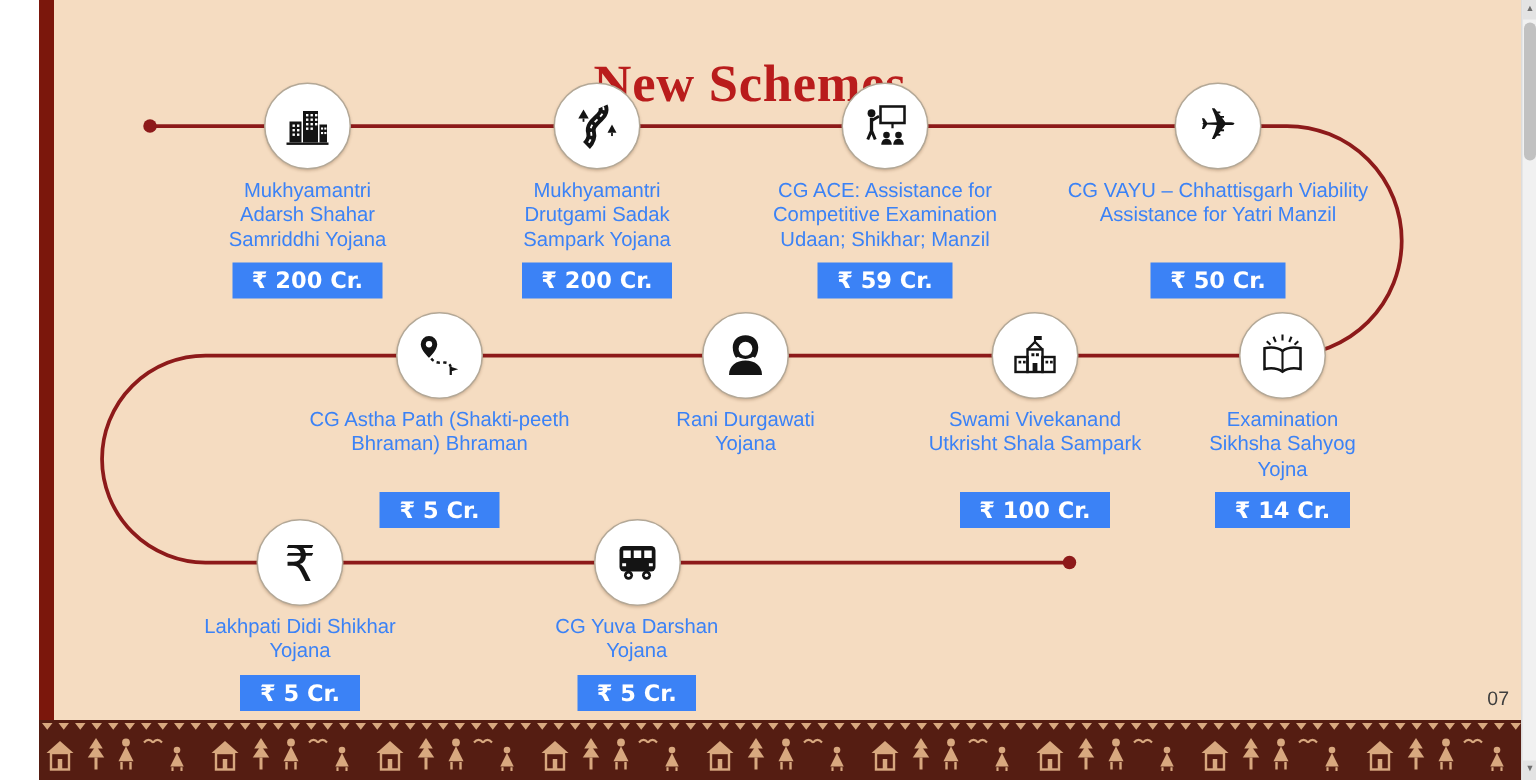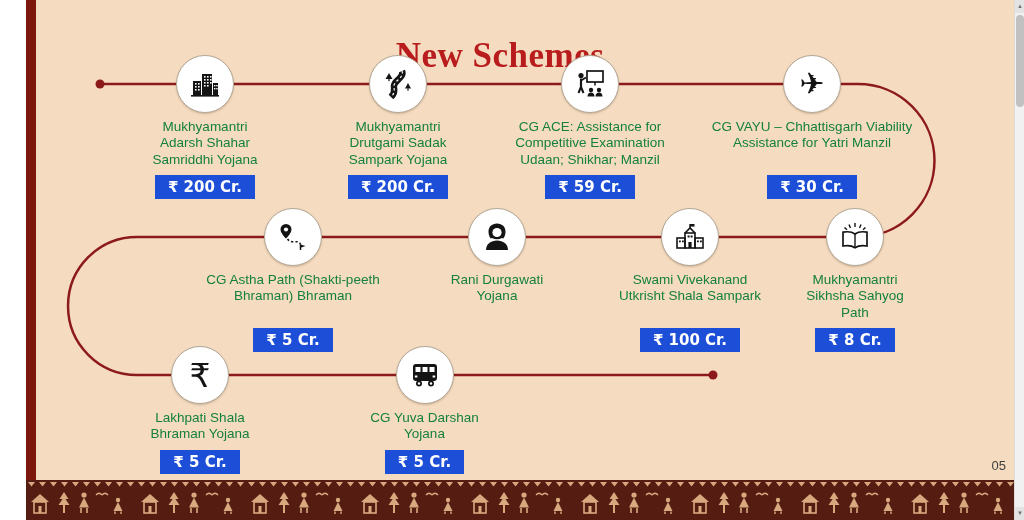--- a/index.html
+++ b/index.html
@@ -17,23 +17,23 @@
 
   .scheme { position:absolute; text-align:center; }
   .icon-circle { width:58px; height:58px; border-radius:50%; background:#ffffff;
                  border:1px solid #b3a897; box-shadow:0 1px 2px rgba(90,50,20,.25);
                  margin:0 auto; display:flex; align-items:center; justify-content:center;
                  position:relative; z-index:2; }
   .glyph { font-family:"DejaVu Sans",sans-serif; color:#141414; line-height:1; }
   .glyph.plane { font-size:30px; }
   .glyph.rupee { font-size:33px; }
   .scheme .name { margin-top:6px; min-height:50px; font-size:13.5px; line-height:1.22;
-                  color:#15803d; }
+                  color:#3b82f6; }
   .row3 .name { min-height:34px; }
-  .badge { display:inline-block; margin-top:6px; background:#1d4ed8; color:#ffffff;
+  .badge { display:inline-block; margin-top:6px; background:#3b82f6; color:#ffffff;
            font-weight:bold; font-size:15px; padding:3px 13px;
            font-family:"DejaVu Sans",sans-serif; }
 
   
   .item-1  { left:140px; top:55px;  width:130px; }
   .item-2  { left:333px; top:55px;  width:130px; }
   .item-3  { left:500px; top:55px;  width:180px; }
   .item-4  { left:707px; top:55px;  width:210px; }
   .item-5  { left:203px; top:208px; width:180px; }
   .item-6  { left:437px; top:208px; width:120px; }
@@ -137,21 +137,21 @@
     </div>
     <div class="name">CG ACE: Assistance for Competitive Examination Udaan; Shikhar; Manzil</div>
     <div class="badge">₹ 59 Cr.</div>
   </div>
 
   <div class="scheme item-4 row1">
     <div class="icon-circle">
       <span class="glyph plane">✈</span>
     </div>
     <div class="name">CG VAYU – Chhattisgarh Viability Assistance for Yatri Manzil</div>
-    <div class="badge">₹ 30 Cr.</div>
+    <div class="badge">₹ 50 Cr.</div>
   </div>
 
   <div class="scheme item-5 row2">
     <div class="icon-circle">
       <svg viewBox="0 0 32 32" width="32" height="32">
         <path d="M9 3 a5.5 5.5 0 0 1 5.5 5.5 C14.5 12.5 9 17.5 9 17.5 S3.5 12.5 3.5 8.5 A5.5 5.5 0 0 1 9 3 z" fill="#141414"></path>
         <circle cx="9" cy="8.5" r="2.1" fill="#ffffff"></circle>
         <path d="M10.5 18 C15 24 21.5 17.5 23.5 23.5" stroke="#141414" stroke-width="1.6" stroke-dasharray="2.2 2.2" fill="none"></path>
         <path d="M23.5 23.5 v5.5" stroke="#141414" stroke-width="1.5"></path>
         <path d="M23.5 23.5 l5 1.6 -5 1.6 z" fill="#141414"></path>
@@ -201,29 +201,29 @@
         <line x1="16" y1="13" x2="16" y2="26.5" stroke="#141414" stroke-width="1.4"></line>
         <g stroke="#141414" stroke-width="1.4">
           <line x1="16" y1="2" x2="16" y2="6"></line>
           <line x1="10" y1="3.5" x2="11.5" y2="7"></line>
           <line x1="22" y1="3.5" x2="20.5" y2="7"></line>
           <line x1="5.5" y1="6.5" x2="8" y2="8.8"></line>
           <line x1="26.5" y1="6.5" x2="24" y2="8.8"></line>
         </g>
       </svg>
     </div>
-    <div class="name">Mukhyamantri Sikhsha Sahyog Path</div>
-    <div class="badge">₹ 8 Cr.</div>
+    <div class="name">Examination Sikhsha Sahyog Yojna</div>
+    <div class="badge">₹ 14 Cr.</div>
   </div>
 
   <div class="scheme item-9 row3">
     <div class="icon-circle">
       <span class="glyph rupee">₹</span>
     </div>
-    <div class="name">Lakhpati Shala Bhraman Yojana</div>
+    <div class="name">Lakhpati Didi Shikhar Yojana</div>
     <div class="badge">₹ 5 Cr.</div>
   </div>
 
   <div class="scheme item-10 row3">
     <div class="icon-circle">
       <svg viewBox="0 0 32 32" width="32" height="32">
         <rect x="4" y="5" width="24" height="17" rx="3" fill="#141414"></rect>
         <rect x="6.5" y="8" width="5" height="5" fill="#ffffff"></rect>
         <rect x="13.5" y="8" width="5" height="5" fill="#ffffff"></rect>
         <rect x="20.5" y="8" width="5" height="5" fill="#ffffff"></rect>
@@ -232,21 +232,21 @@
         <circle cx="10" cy="24.5" r="3" fill="#141414"></circle>
         <circle cx="22" cy="24.5" r="3" fill="#141414"></circle>
         <circle cx="10" cy="24.5" r="1.2" fill="#ffffff"></circle>
         <circle cx="22" cy="24.5" r="1.2" fill="#ffffff"></circle>
       </svg>
     </div>
     <div class="name">CG Yuva Darshan Yojana</div>
     <div class="badge">₹ 5 Cr.</div>
   </div>
 
-  <div class="page-number">05</div>
+  <div class="page-number">07</div>
 
   <div class="band">
     <svg width="100%" height="40" preserveAspectRatio="none">
       <defs>
         <pattern id="tribal" x="0" y="0" width="110" height="40" patternUnits="userSpaceOnUse">
           <rect width="110" height="40" fill="#551d12"></rect>
           <g fill="#d8a87f">
             <path d="M2 2 l3.5 4.5 3.5 -4.5 z M13 2 l3.5 4.5 3.5 -4.5 z M24 2 l3.5 4.5 3.5 -4.5 z M35 2 l3.5 4.5 3.5 -4.5 z M46 2 l3.5 4.5 3.5 -4.5 z M57 2 l3.5 4.5 3.5 -4.5 z M68 2 l3.5 4.5 3.5 -4.5 z M79 2 l3.5 4.5 3.5 -4.5 z M90 2 l3.5 4.5 3.5 -4.5 z M101 2 l3.5 4.5 3.5 -4.5 z"></path>
           </g>
           <path d="M5 22 l9 -8 9 8 z" fill="#d8a87f"></path>

